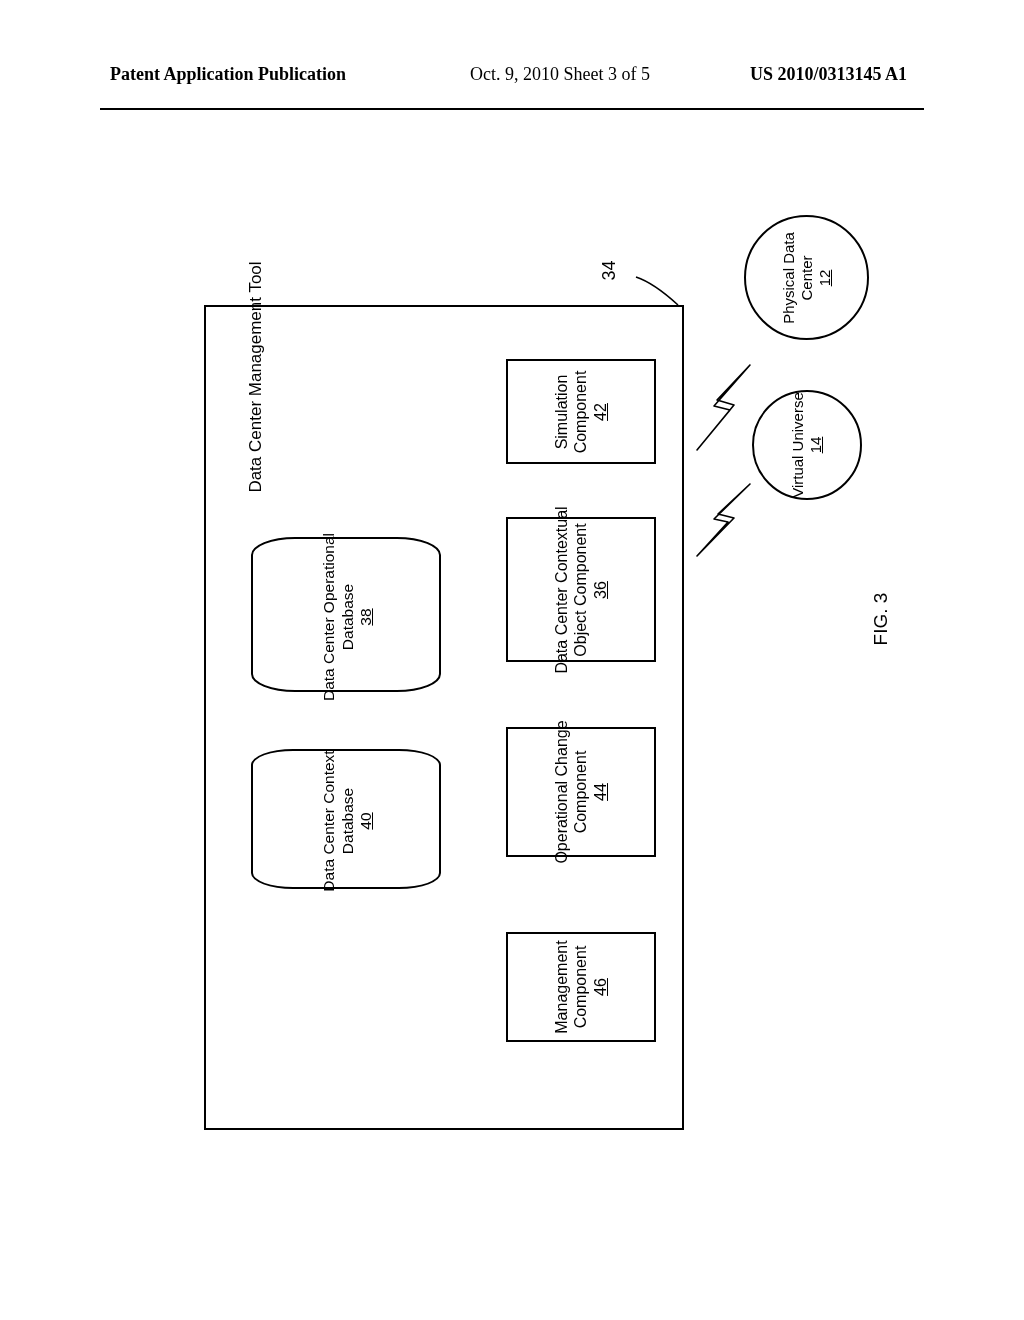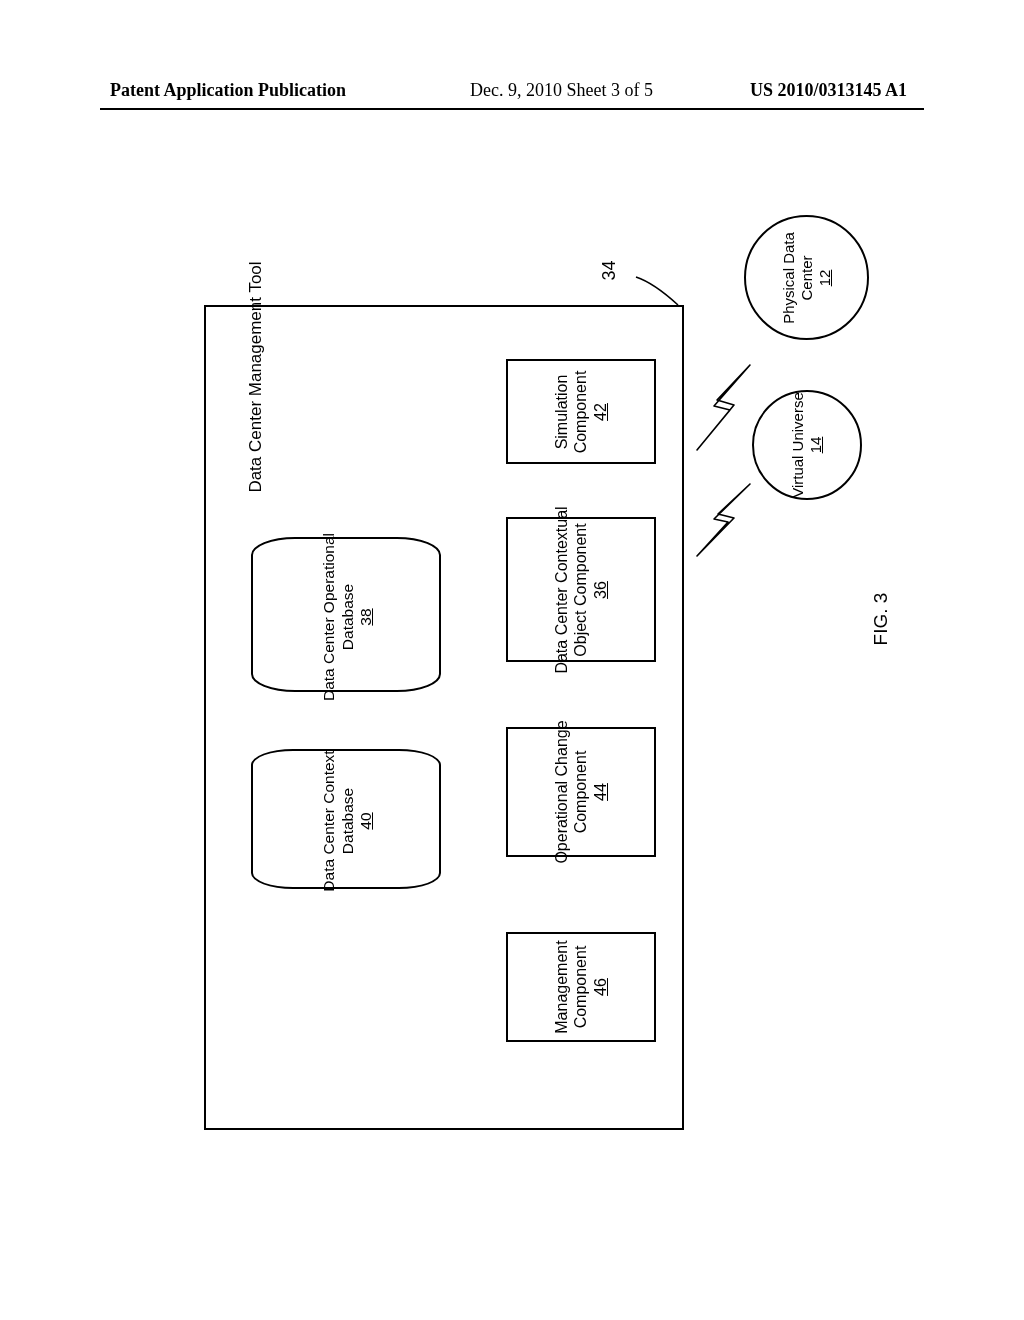--- a/index.html
+++ b/index.html
@@ -6,21 +6,21 @@
   body {
     width: 1024px;
     height: 1320px;
     background: #ffffff;
     font-family: "Times New Roman", serif;
     position: relative;
     color: #000;
   }
   .header {
     position: absolute;
-    top: 80px;
+    top: 64px;
     left: 0;
     width: 965px;
     height: 40px;
   }
   .header-left {
     position: absolute;
     left: 110px;
     top: 0;
     font-weight: bold;
     font-size: 18px;
@@ -150,21 +150,21 @@
     font-size: 19px;
     font-family: Arial, Helvetica, sans-serif;
     transform: rotate(-90deg);
   }
 </style>
 </head>
 <body>
 
 <div class="header">
   <div class="header-left">Patent Application Publication</div>
-  <div class="header-center">Dec. 9, 2010  Sheet 3 of 5</div>
+  <div class="header-center">Oct. 9, 2010  Sheet 3 of 5</div>
   <div class="header-right">US 2010/0313145 A1</div>
 </div>
 <div class="hr"></div>
 
 <div class="diagram">
 
   <div class="ref34">34</div>
   <svg class="leader34" viewBox="0 0 46 32">
     <path d="M2 2 Q 20 8 44 30" stroke="#000" stroke-width="1.6" fill="none"></path>
   </svg>

